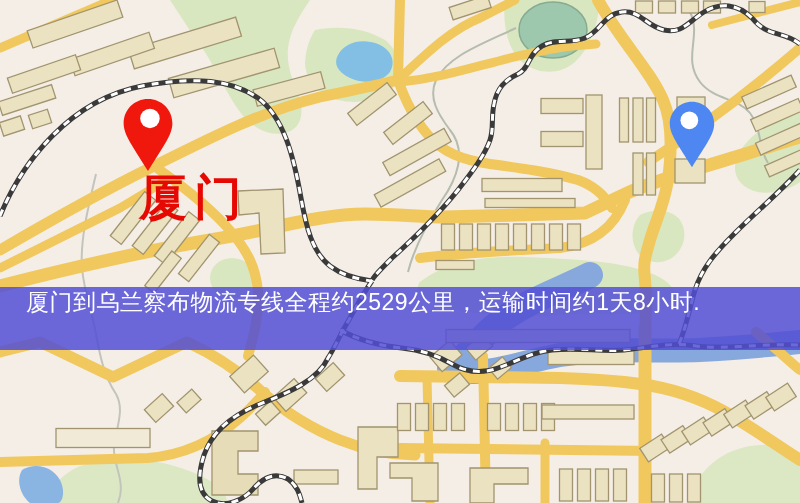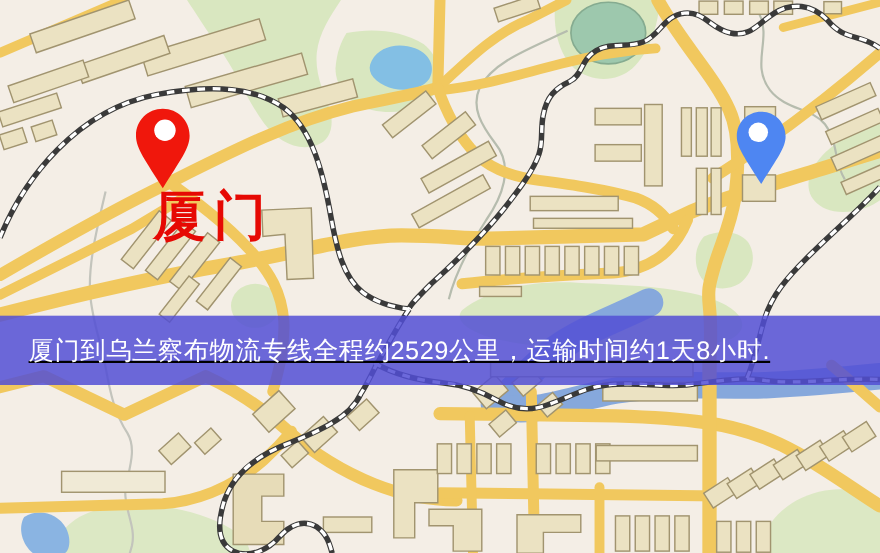--- a/index.html
+++ b/index.html
@@ -7,21 +7,21 @@
   .map-wrap{position:relative;width:800px;height:503px;background:#f4eee6;}
   .map-wrap svg.basemap{position:absolute;left:0;top:0;}
   .city-label{position:absolute;font-weight:bold;white-space:nowrap;
     line-height:1;user-select:none;}
   #origin-label{left:100px;top:174px;font-size:48px;letter-spacing:7px;color:#e60903;margin-left:39px;}
   #dest-label{left:586px;top:183px;font-size:47px;letter-spacing:5px;color:#1f2ade;}
   .pin{position:absolute;}
   #origin-pin{left:118px;top:96px;width:60px;height:78px;}
   #dest-pin{left:665px;top:99px;width:54px;height:71px;}
   .banner{position:absolute;left:0;top:287px;width:800px;height:63px;
-    background:rgba(82,79,213,0.85);display:flex;align-items:center;text-decoration:underline;}
+    background:rgba(82,79,213,0.85);display:flex;}
   .banner-text{color:#ffffff;font-size:23px;letter-spacing:0.5px;
     padding-left:26px;white-space:nowrap;}
 </style>
 </head>
 <body>
 
 <div class="map-wrap">
 
   <svg class="basemap" width="800" height="503" viewBox="0 0 800 503">
 

